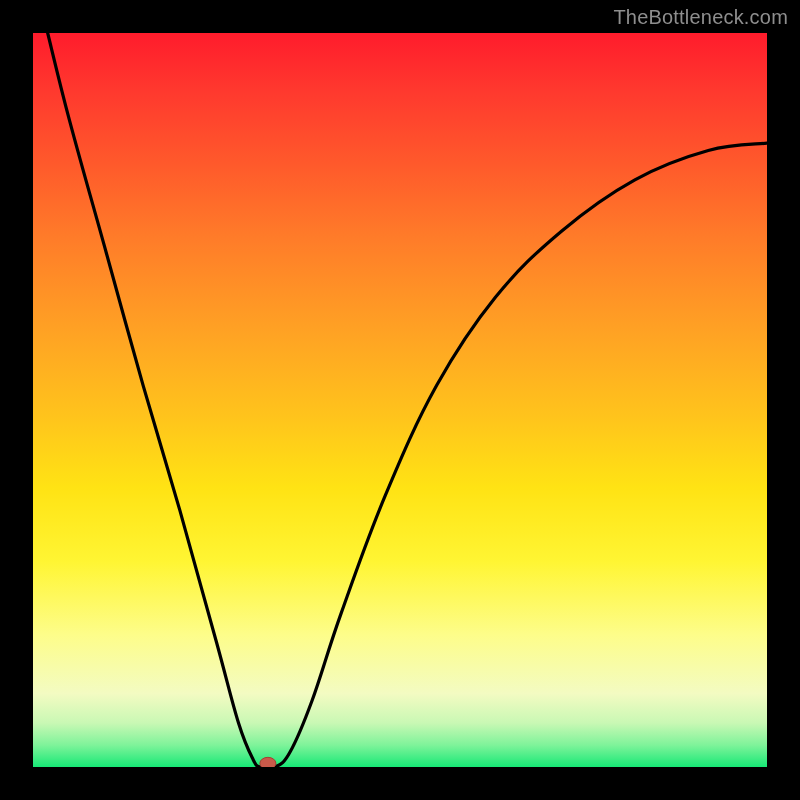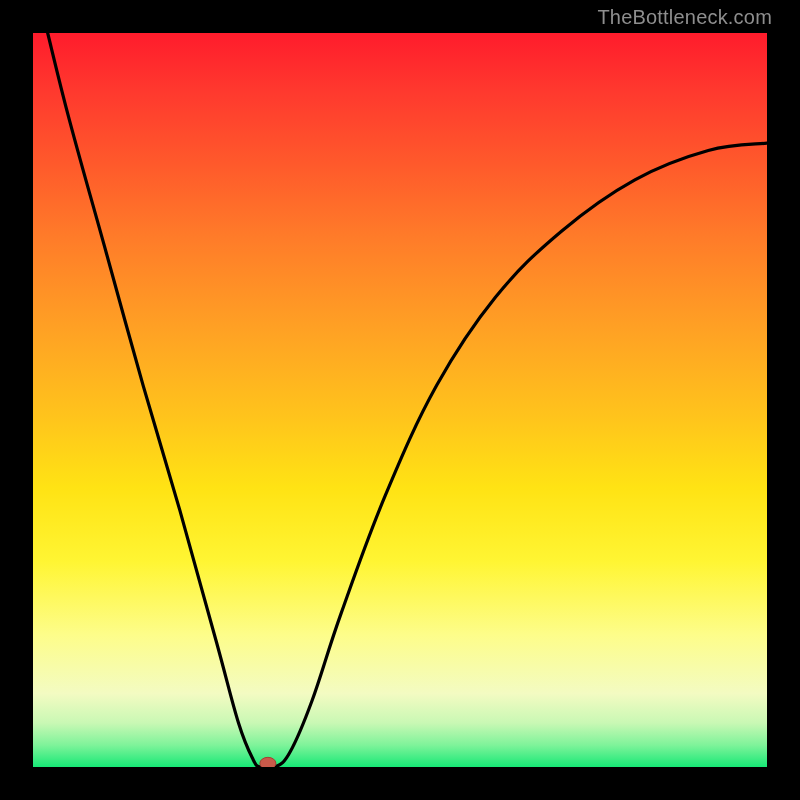--- a/index.html
+++ b/index.html
@@ -43,21 +43,21 @@
       #fdfd8a 82%,
       #f3fbc2 90%,
       #c9f8b4 94%,
       #7ff39a 97%,
       #17e876 100%
     );
   }
   .watermark {
     position: absolute;
     top: 6px;
-    right: 28px;
+    right: 12px;
     color: #8e8e8e;
     font-size: 20px;
     font-weight: 500;
     letter-spacing: 0.2px;
   }
   svg.curve-layer {
     position: absolute;
     inset: 0;
     width: 734px;
     height: 734px;

